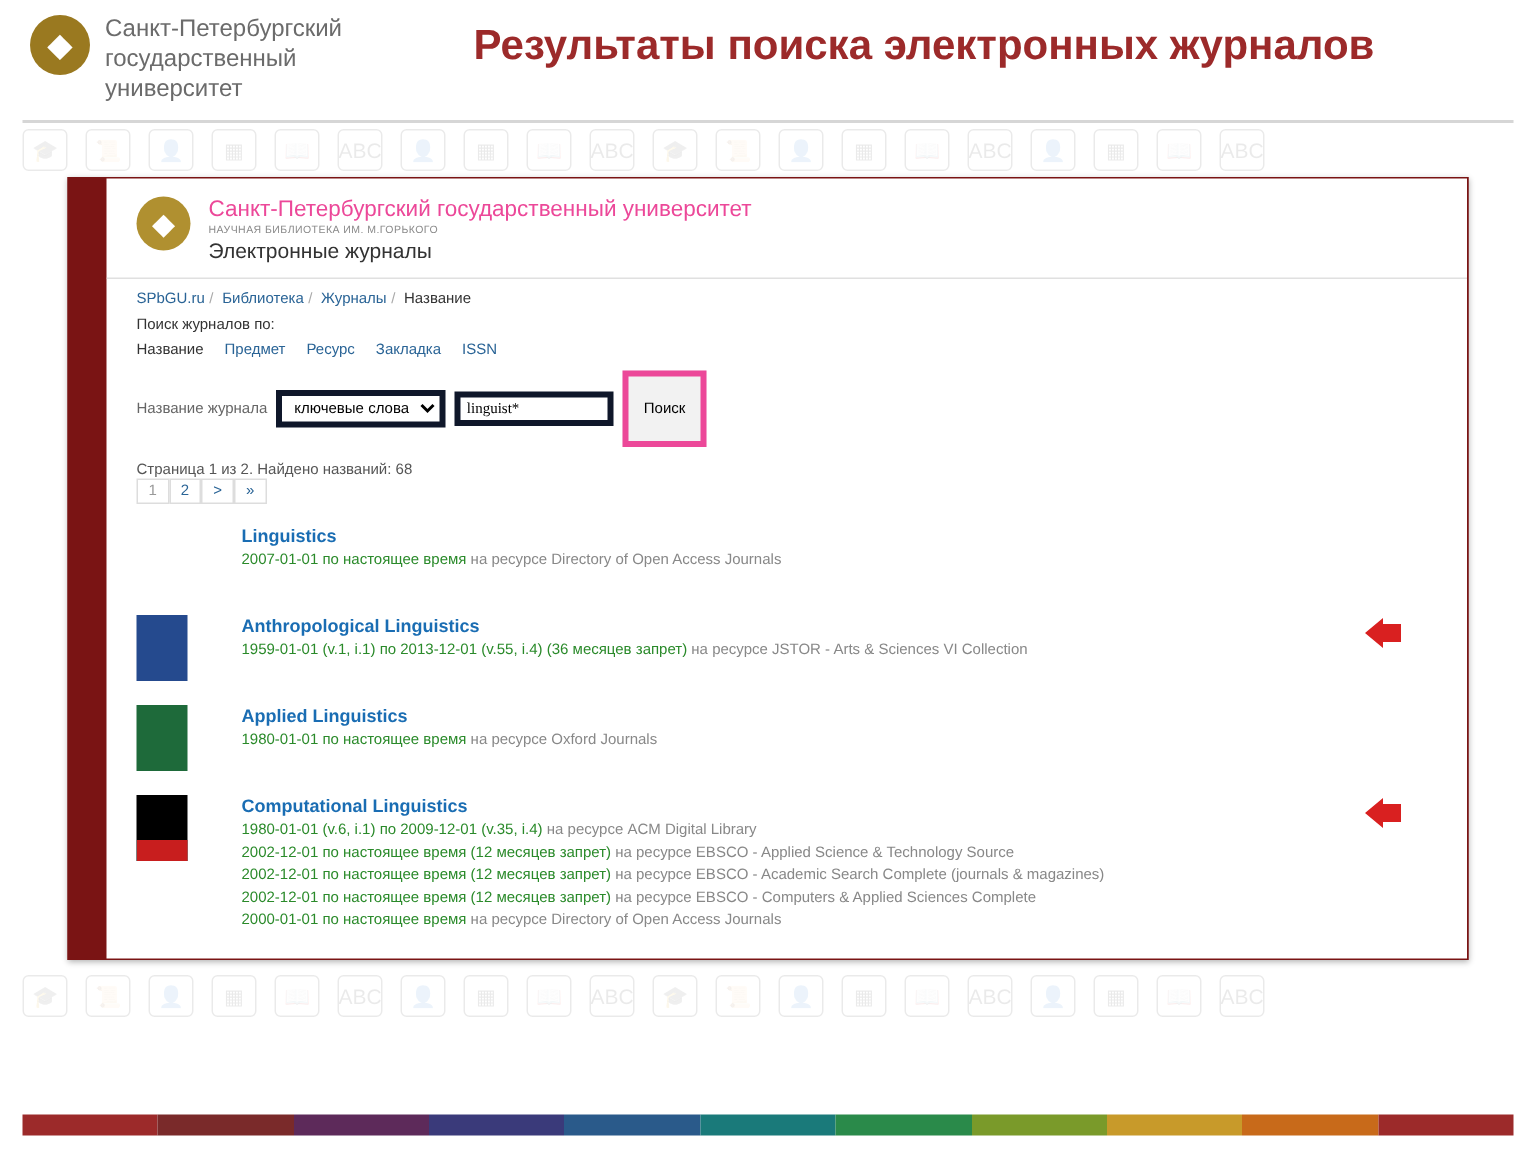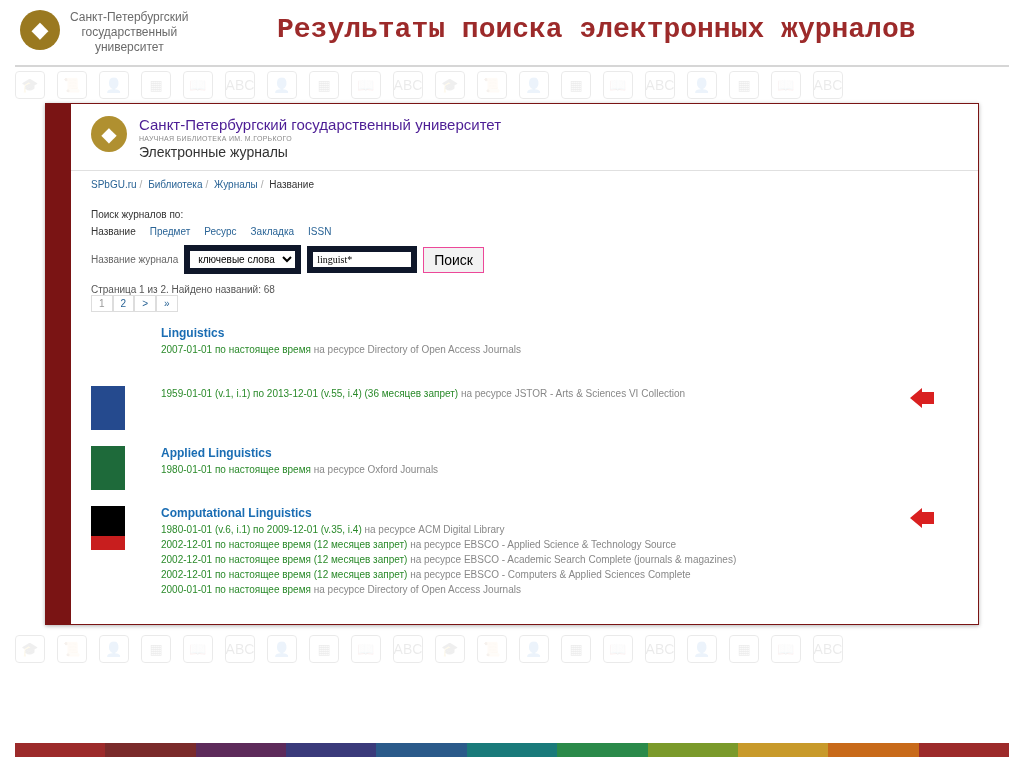--- a/index.html
+++ b/index.html
@@ -1,47 +1,47 @@
 <!DOCTYPE html>
 <html><head>
 <meta charset="utf-8">
 <style>
   html, body { margin:0; padding:0; font-family: Arial, Helvetica, sans-serif; width:1024px; height:767px; overflow:hidden; background:#fff; }
   
   .slide-header { display:flex; align-items:flex-start; padding:10px 20px 5px 20px; }
   .uni-logo { width:40px; height:40px; background:#9a7920; border-radius:50%; margin-right:10px; display:flex; align-items:center; justify-content:center; color:#fff; font-size:22px; flex-shrink:0; }
-  .uni-text { font-size:12px; color:#6b6b6b; line-height:1.25;text-align:center; }
-  .slide-title { flex:1; text-align:center; font-size:28px; font-weight:bold; color:#9c2a2a; line-height:1.25; padding-top:2px;font-family:Liberation Mono, monospace; }
+  .uni-text { font-size:16px; color:#6b6b6b; line-height:1.25; }
+  .slide-title { flex:1; text-align:center; font-size:28px; font-weight:bold; color:#9c2a2a; line-height:1.25; padding-top:2px; }
   .hr-line { height:2px; background:#d6d6d6; margin:5px 15px 0 15px; }
   
   .icon-strip { height:36px; display:flex; align-items:center; gap:12px; padding:0 15px; opacity:0.08; font-size:22px; color:#000; overflow:hidden; }
   .icon-strip span { border:1px solid #000; border-radius:4px; width:28px; height:26px; display:flex; align-items:center; justify-content:center; font-size:14px; }
   
   .shot-wrap { margin:0 45px; border:1px solid #7a1414; background:#7a1414; box-shadow:0 1px 4px rgba(0,0,0,0.3); height:520px; position:relative; }
   .shot-inner { position:absolute; left:25px; right:0; top:0; bottom:0; background:#fff; overflow:hidden; }
   
   .site-header { padding:12px 20px 10px 20px; border-bottom:1px solid #e0e0e0; display:flex; align-items:flex-start; gap:12px; }
   .site-logo { width:36px; height:36px; border-radius:50%; background:#b09030; display:flex; align-items:center; justify-content:center; color:#fff; font-size:20px; flex-shrink:0; }
-  .site-title-block .l1 { font-size:15px; color:#4c1d95; }
+  .site-title-block .l1 { font-size:15px; color:#ec4899; }
   .site-title-block .l2 { font-size:7px; color:#8a8a8a; letter-spacing:0.3px; margin-top:2px; }
   .site-title-block .l3 { font-size:14px; color:#333; margin-top:2px; }
   
   .content { padding:8px 20px 0 20px; font-size:10px; color:#333; }
-  .crumb { margin-bottom:19px; }
+  .crumb { margin-bottom:6px; }
   .crumb a { color:#2a6496; text-decoration:none; }
   .crumb .sep { color:#aaa; padding:0 3px; }
   .search-label { color:#333; margin-bottom:6px; }
   .tabs { display:flex; gap:14px; margin-bottom:8px; font-size:10px; }
   .tabs span { color:#2a6496; cursor:pointer; }
   .tabs span.active { color:#333; }
   .search-row { display:flex; align-items:center; gap:6px; margin-bottom:10px; font-size:10px; }
   .search-row .lab { color:#666; }
-  .search-row select, .search-row input { font-size:10px; padding:2px 4px; border:6px solid #0f172a; background:#fff; }
+  .search-row select, .search-row input { font-size:10px; padding:2px 4px; border:4px solid #0f172a; background:#fff; }
   .search-row input { width:90px;font-family:Liberation Serif, serif; }
-  .search-row button { font-size:14px; padding:4px 10px; border:1px solid #ec4899; background:#f2f2f2; cursor:pointer; }
+  .search-row button { font-size:10px; padding:16px 10px; border:4px solid #ec4899; background:#f2f2f2; cursor:pointer; }
   .pageinfo { font-size:10px; color:#555; margin-bottom:0; }
   .pager { display:flex; gap:0; margin-bottom:8px; }
   .pager span { border:1px solid #ddd; padding:2px 7px; font-size:10px; color:#2a6496; cursor:pointer; }
   .pager span.active { background:#fff; color:#999; border-color:#ddd; }
   
   .result { display:flex; align-items:flex-start; padding:6px 0 10px 0; border-bottom:0; position:relative;gap:22px; }
   .thumb { width:34px; height:44px; margin-right:14px; flex-shrink:0; background:#eee; }
   .thumb.blank { background:transparent; }
   .res-body { flex:1; font-size:10px; }
   .res-title { color:#1a6db3; font-weight:bold; font-size:12px; margin-bottom:2px; cursor:pointer; }
@@ -141,20 +141,21 @@
           <div class="result">
             <div class="thumb blank"></div>
             <div class="res-body">
               <div class="res-title">Linguistics</div>
               <div class="res-line"><span class="lk">2007-01-01 по настоящее время</span><span class="gry"> на ресурсе Directory of Open Access Journals</span></div>
             </div>
           </div>
           <div class="result">
             <div class="thumb" style="background: rgb(37, 74, 142);"></div>
             <div class="res-body">
+              <div class="res-title">Anthropological Linguistics</div>
               <div class="res-line"><span class="lk">1959-01-01 (v.1, i.1) по 2013-12-01 (v.55, i.4) (36 месяцев запрет)</span><span class="gry"> на ресурсе JSTOR - Arts &amp; Sciences VI Collection</span></div>
             </div>
             <div class="arrow" style="top: 8px;"><svg viewBox="0 0 24 20">
                 <path fill="#d92020" d="M24 4 L12 4 L12 0 L0 10 L12 20 L12 16 L24 16 Z"></path>
               </svg></div>
           </div>
           <div class="result">
             <div class="thumb" style="background: rgb(30, 106, 58);"></div>
             <div class="res-body">
               <div class="res-title">Applied Linguistics</div>

